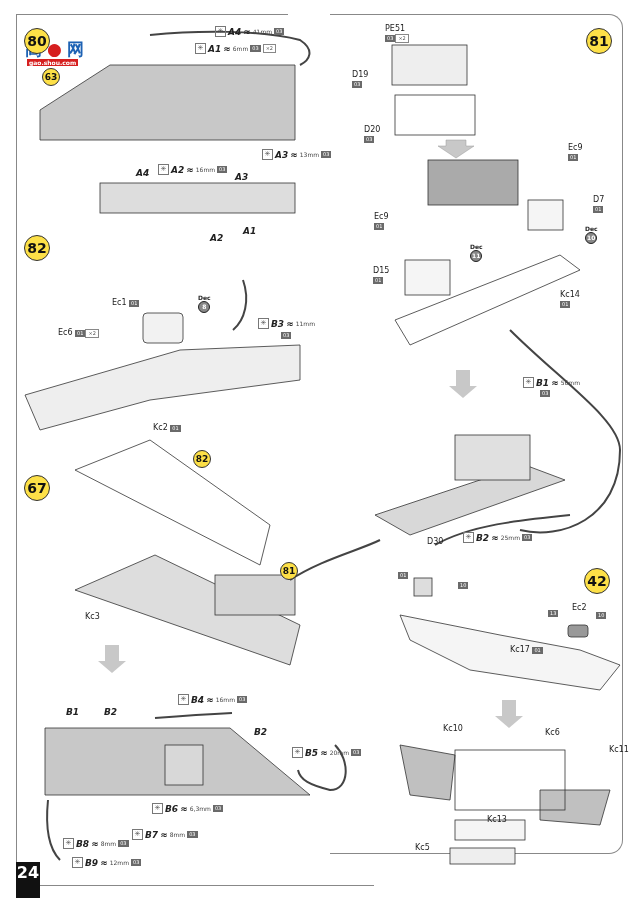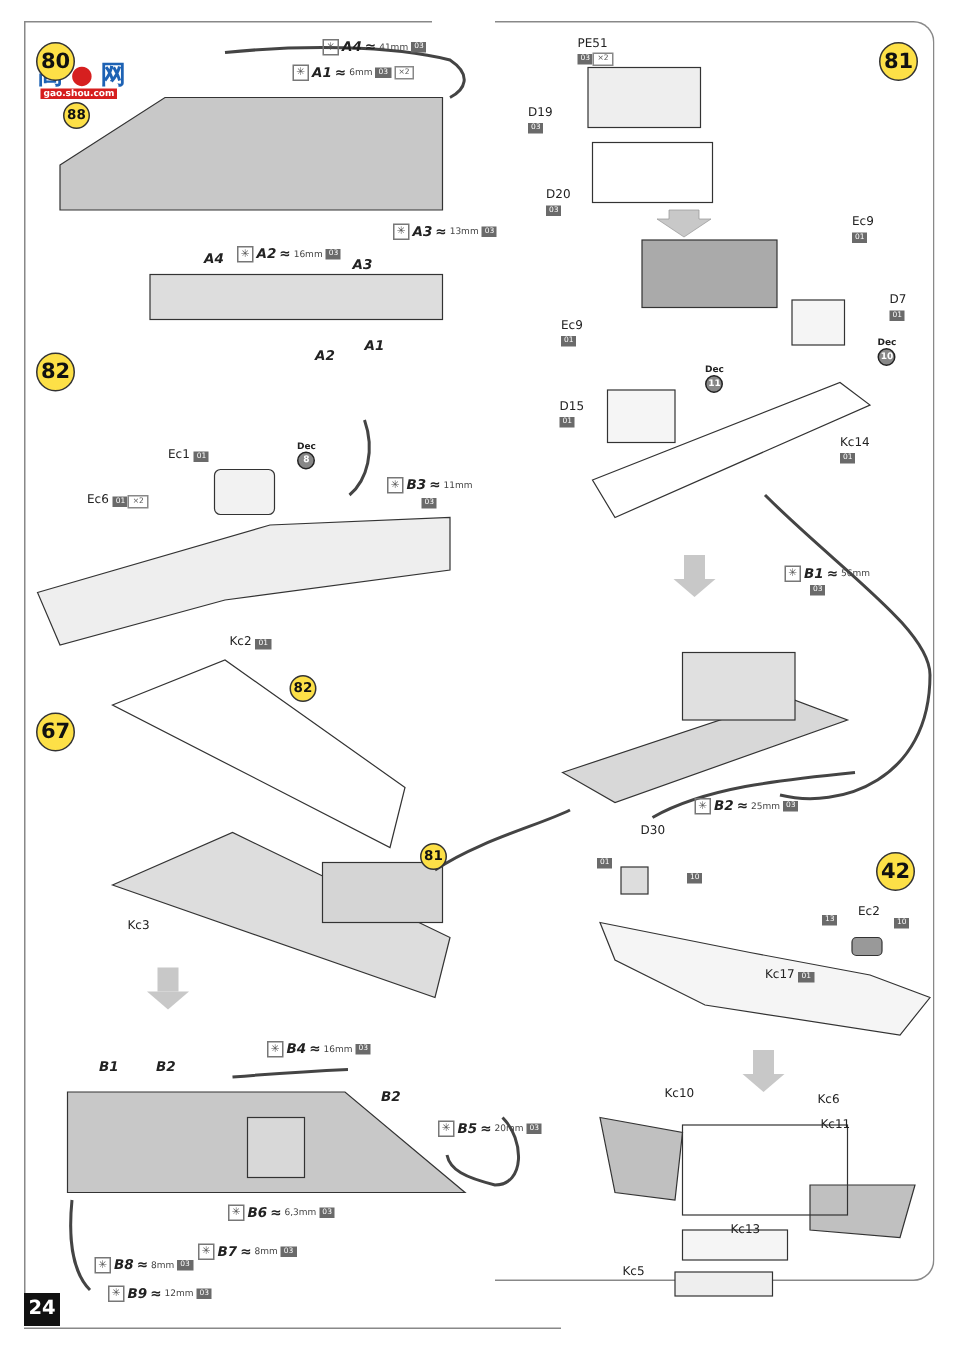--- a/index.html
+++ b/index.html
@@ -15,21 +15,21 @@
   .wire-lbl .mm { font-size:6px; font-weight:normal; font-style:normal; color:#444; }
   .cut { display:inline-block; width:9px; height:9px; border:1px solid #777; font-size:7px; line-height:9px; text-align:center; color:#555; font-style:normal; font-weight:normal; }
   .badge { display:inline-block; background:#6a6a6a; color:#fff; font-size:5px; padding:0 2px; line-height:7px; font-style:normal; font-weight:normal; }
   .badge.light { background:#fff; color:#555; border:1px solid #888; }
   .code { position:absolute; background:#6a6a6a; color:#fff; font-size:5px; padding:0 2px; line-height:7px; }
   .ital { position:absolute; font-size:9px; font-weight:bold; font-style:italic; }
   .dec { position:absolute; text-align:center; font-size:6px; font-weight:bold; }
   .dec .c { display:block; width:10px; height:10px; border-radius:50%; background:#888; border:1px solid #222; color:#fff; font-size:6px; line-height:10px; margin:0 auto; }
   .arrow-down { position:absolute; width:14px; height:16px; background:#c8c8c8; }
   .arrow-down::after { content:""; position:absolute; left:-7px; top:16px; border-left:14px solid transparent; border-right:14px solid transparent; border-top:12px solid #c8c8c8; }
-  .page-num { position:absolute; left:16px; top:862px; width:24px; height:22px; background:#111; color:#fff; font-weight:bold; font-size:13px; line-height:22px; text-align:center; }
+  .page-num { position:absolute; left:16px; top:862px; width:24px; height:36px; background:#111; color:#fff; font-weight:bold; font-size:16px; line-height:22px; text-align:center; }
   .logo { position:absolute; left:25px; top:6px; width:62px; height:30px;margin-top:32px; }
   .logo .t { font-weight:bold; font-size:17px; color:#1d62b4; font-family:"DejaVu Sans", sans-serif; }
   .logo .u { position:absolute; left:2px; top:21px; background:#d61f1f; color:#fff; font-size:6px; font-weight:bold; padding:0 2px; }
   svg.draw { position:absolute; left:0; top:0; width:637px; height:900px; }
 </style>
 </head>
 <body>
 
 <div class="frame-left"></div>
 <div class="frame-top"></div>
@@ -90,21 +90,21 @@
   <span class="t" style="color:#d61f1f">●</span>
   <span class="t">网</span>
   <span class="u">gao.shou.com</span>
 </div>
 
 <div class="step" style="left:24px;top:28px">80</div>
 <div class="step" style="left:586px;top:28px">81</div>
 <div class="step" style="left:24px;top:235px">82</div>
 <div class="step" style="left:24px;top:475px">67</div>
 <div class="step" style="left:584px;top:568px">42</div>
-<div class="step small" style="left:42px;top:68px">88</div>
+<div class="step small" style="left:42px;top:68px">63</div>
 <div class="step small" style="left:193px;top:450px">82</div>
 <div class="step small" style="left:280px;top:562px">81</div>
 
 <div class="wire-lbl" style="left:215px;top:26px"><span class="cut">✳</span><span>A4</span>≈<span class="mm">41mm</span><span class="badge">03</span></div>
 <div class="wire-lbl" style="left:195px;top:43px"><span class="cut">✳</span><span>A1</span>≈<span class="mm">6mm</span><span class="badge">03</span><span class="badge light">×2</span></div>
 <div class="wire-lbl" style="left:158px;top:164px"><span class="cut">✳</span><span>A2</span>≈<span class="mm">16mm</span><span class="badge">03</span></div>
 <div class="wire-lbl" style="left:262px;top:149px"><span class="cut">✳</span><span>A3</span>≈<span class="mm">13mm</span><span class="badge">03</span></div>
 <div class="ital" style="left:136px;top:168px">A4</div>
 <div class="ital" style="left:235px;top:172px">A3</div>
 <div class="ital" style="left:210px;top:233px">A2</div>
@@ -137,27 +137,27 @@
 <div class="lbl" style="left:593px;top:195px"><span>D7</span><br><span class="badge">01</span></div>
 <div class="lbl" style="left:373px;top:266px"><span>D15</span><br><span class="badge">01</span></div>
 <div class="lbl" style="left:560px;top:290px"><span>Kc14</span><br><span class="badge">01</span></div>
 <div class="dec" style="left:585px;top:225px"><span>Dec</span><span class="c">10</span></div>
 <div class="dec" style="left:470px;top:243px"><span>Dec</span><span class="c">11</span></div>
 <div class="arrow-down" style="left:456px;top:370px"></div>
 <div class="wire-lbl" style="left:523px;top:377px"><span class="cut">✳</span><span>B1</span>≈<span class="mm">56mm</span></div>
 <span class="code" style="left:540px;top:390px">03</span>
 <div class="wire-lbl" style="left:463px;top:532px"><span class="cut">✳</span><span>B2</span>≈<span class="mm">25mm</span><span class="badge">03</span></div>
 
-<div class="lbl" style="left:427px;top:549px">D30</div>
+<div class="lbl" style="left:427px;top:537px">D30</div>
 <span class="code" style="left:398px;top:572px">01</span>
 <span class="code" style="left:458px;top:582px">10</span>
 <div class="lbl" style="left:572px;top:603px">Ec2</div>
 <span class="code" style="left:548px;top:610px">13</span>
 <span class="code" style="left:596px;top:612px">10</span>
 <div class="lbl" style="left:510px;top:645px"><span>Kc17</span> <span class="badge">01</span></div>
 <div class="arrow-down" style="left:502px;top:700px"></div>
 <div class="lbl" style="left:443px;top:724px">Kc10</div>
 <div class="lbl" style="left:545px;top:728px">Kc6</div>
-<div class="lbl" style="left:547px;top:745px">Kc11</div>
+<div class="lbl" style="left:609px;top:745px">Kc11</div>
 <div class="lbl" style="left:487px;top:815px">Kc13</div>
 <div class="lbl" style="left:415px;top:843px">Kc5</div>
 
 <div class="page-num">24</div>
 
 </body></html>

